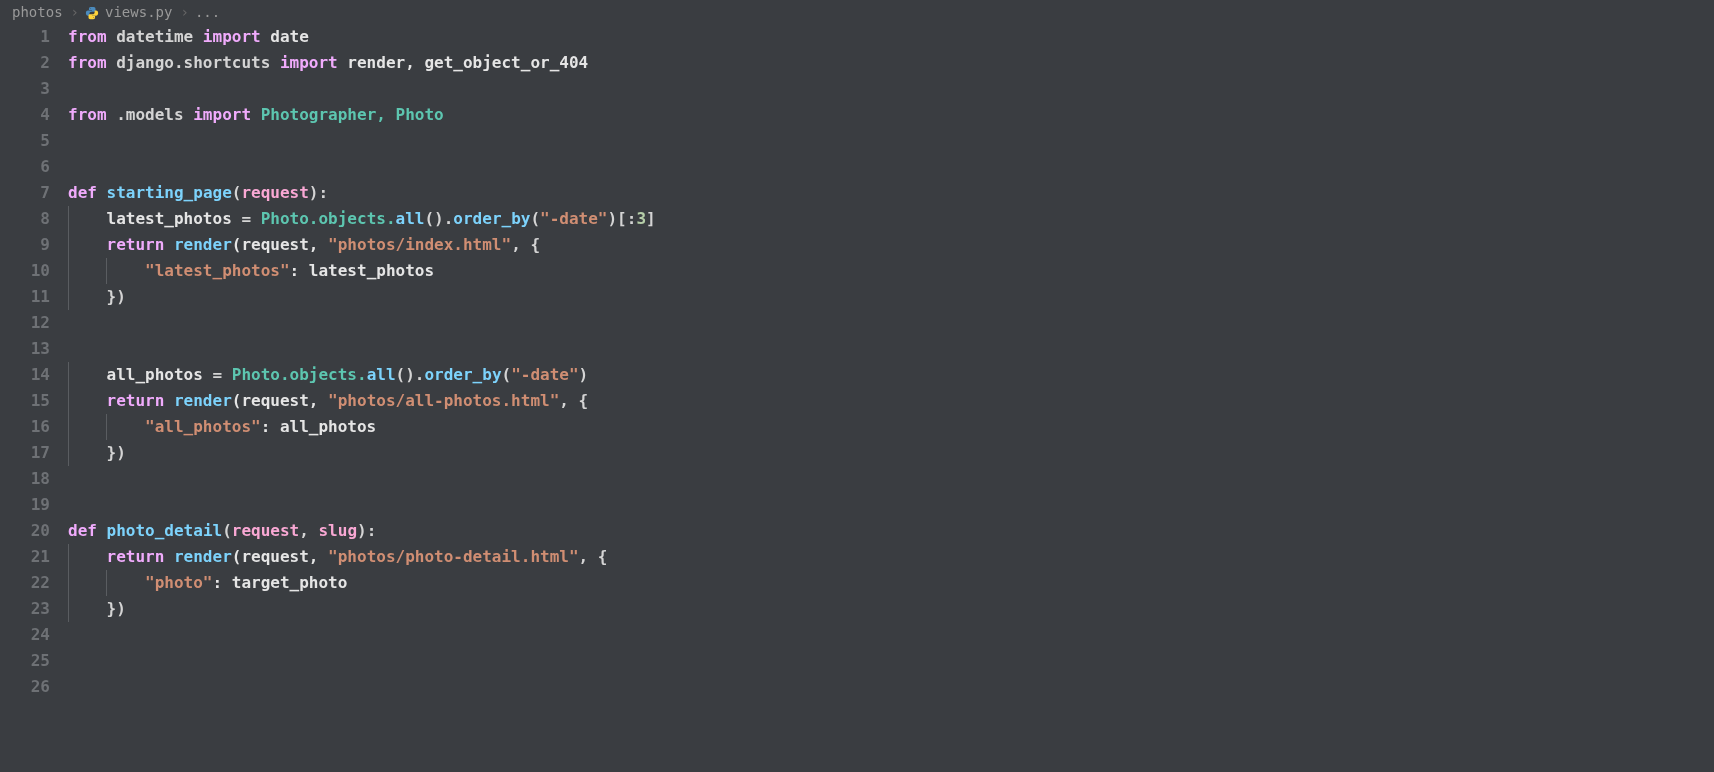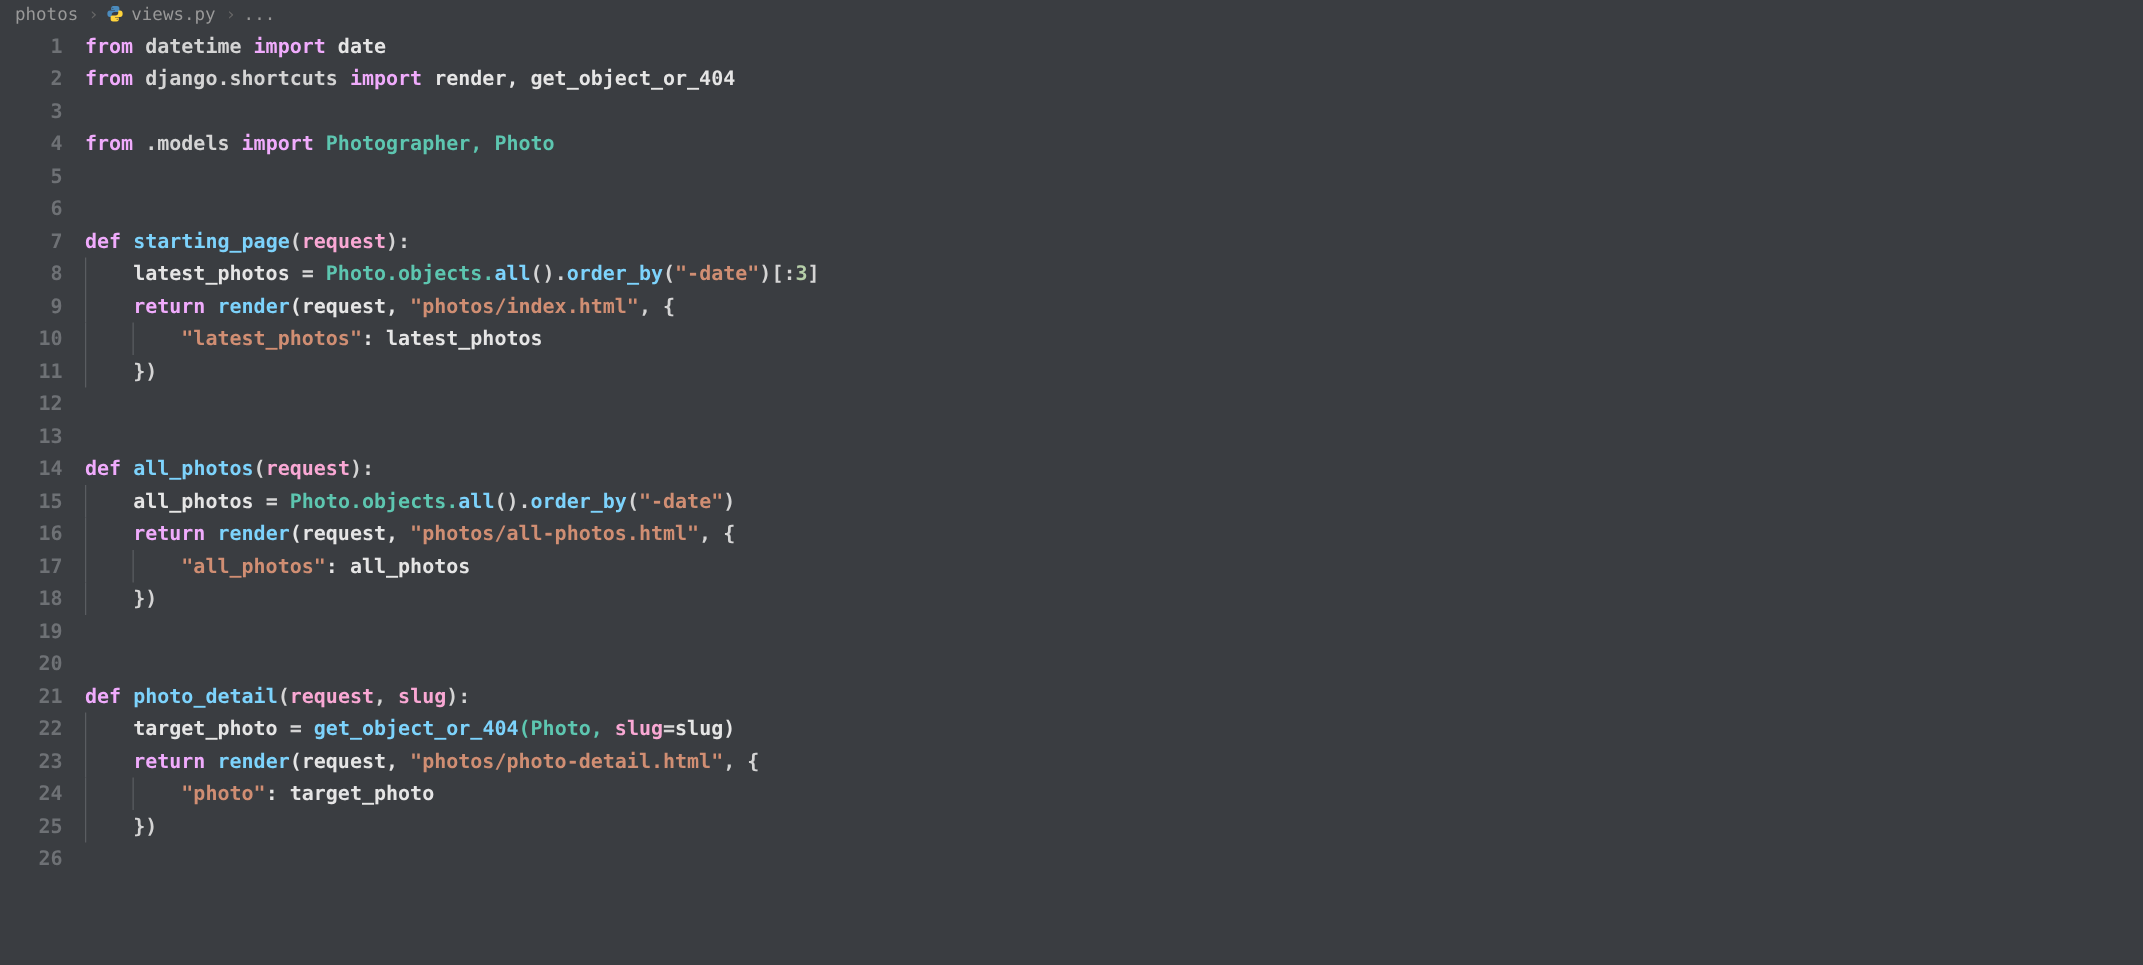--- a/index.html
+++ b/index.html
@@ -12,21 +12,21 @@
       font-family: 'Menlo', 'Monaco', 'Consolas', monospace;
       font-size: 16px;
       font-weight: bold;
       color: #d4d4d4;
       width: 1714px;
       height: 772px;
       overflow: hidden;
     }
     .breadcrumb {
       display: flex;
-      align-items: flex-start;
+      align-items: flex-end;
       padding: 4px 12px;
       font-size: 14px;
       color: #999;
       font-weight: normal;
       height: 24px;
     }
     .breadcrumb .crumb {
       margin-right: 2px;
     }
     .breadcrumb .sep {
@@ -131,27 +131,25 @@
     <div class="line"><span class="kw">from</span><span class="mod"> .models </span><span class="kw">import</span><span class="cls"> Photographer, Photo</span></div>
     <div class="line"></div>
     <div class="line"></div>
     <div class="line"><span class="kw">def</span><span> </span><span class="fn">starting_page</span><span class="pun">(</span><span class="param">request</span><span class="pun">):</span></div>
     <div class="line"><span class="indent-guide" style="left:0px"></span><span class="var">    latest_photos </span><span class="op">=</span><span class="cls"> Photo.objects.</span><span class="fn">all</span><span class="pun">().</span><span class="fn">order_by</span><span class="pun">(</span><span class="str">"-date"</span><span class="pun">)[:</span><span class="num">3</span><span class="pun">]</span></div>
     <div class="line"><span class="indent-guide" style="left:0px"></span><span>    </span><span class="kw">return</span><span> </span><span class="fn">render</span><span class="var">(request, </span><span class="str">"photos/index.html"</span><span class="pun">, {</span></div>
     <div class="line"><span class="indent-guide" style="left:0px"></span><span class="indent-guide" style="left:38px"></span><span>        </span><span class="str">"latest_photos"</span><span class="var">: latest_photos</span></div>
     <div class="line"><span class="indent-guide" style="left:0px"></span><span class="pun">    })</span></div>
     <div class="line"></div>
     <div class="line"></div>
-    <div class="line"><span class="kw">def</span><span> </span><span class="fn">all_photos</span><span class="pun">(</span><span class="param">request</span><span class="pun">):</span></div>
     <div class="line"><span class="indent-guide" style="left:0px"></span><span class="var">    all_photos </span><span class="op">=</span><span class="cls"> Photo.objects.</span><span class="fn">all</span><span class="pun">().</span><span class="fn">order_by</span><span class="pun">(</span><span class="str">"-date"</span><span class="pun">)</span></div>
     <div class="line"><span class="indent-guide" style="left:0px"></span><span>    </span><span class="kw">return</span><span> </span><span class="fn">render</span><span class="var">(request, </span><span class="str">"photos/all-photos.html"</span><span class="pun">, {</span></div>
     <div class="line"><span class="indent-guide" style="left:0px"></span><span class="indent-guide" style="left:38px"></span><span>        </span><span class="str">"all_photos"</span><span class="var">: all_photos</span></div>
     <div class="line"><span class="indent-guide" style="left:0px"></span><span class="pun">    })</span></div>
     <div class="line"></div>
     <div class="line"></div>
     <div class="line"><span class="kw">def</span><span> </span><span class="fn">photo_detail</span><span class="pun">(</span><span class="param">request</span><span class="pun">, </span><span class="param">slug</span><span class="pun">):</span></div>
-    <div class="line"><span class="indent-guide" style="left:0px"></span><span class="var">    target_photo </span><span class="op">=</span><span> </span><span class="fn">get_object_or_404</span><span class="cls">(Photo, </span><span class="param">slug</span><span class="op">=</span><span class="var">slug)</span></div>
     <div class="line"><span class="indent-guide" style="left:0px"></span><span>    </span><span class="kw">return</span><span> </span><span class="fn">render</span><span class="var">(request, </span><span class="str">"photos/photo-detail.html"</span><span class="pun">, {</span></div>
     <div class="line"><span class="indent-guide" style="left:0px"></span><span class="indent-guide" style="left:38px"></span><span>        </span><span class="str">"photo"</span><span class="var">: target_photo</span></div>
     <div class="line"><span class="indent-guide" style="left:0px"></span><span class="pun">    })</span></div>
     <div class="line"></div>
   </div>
 </div>
 
 </body></html>

